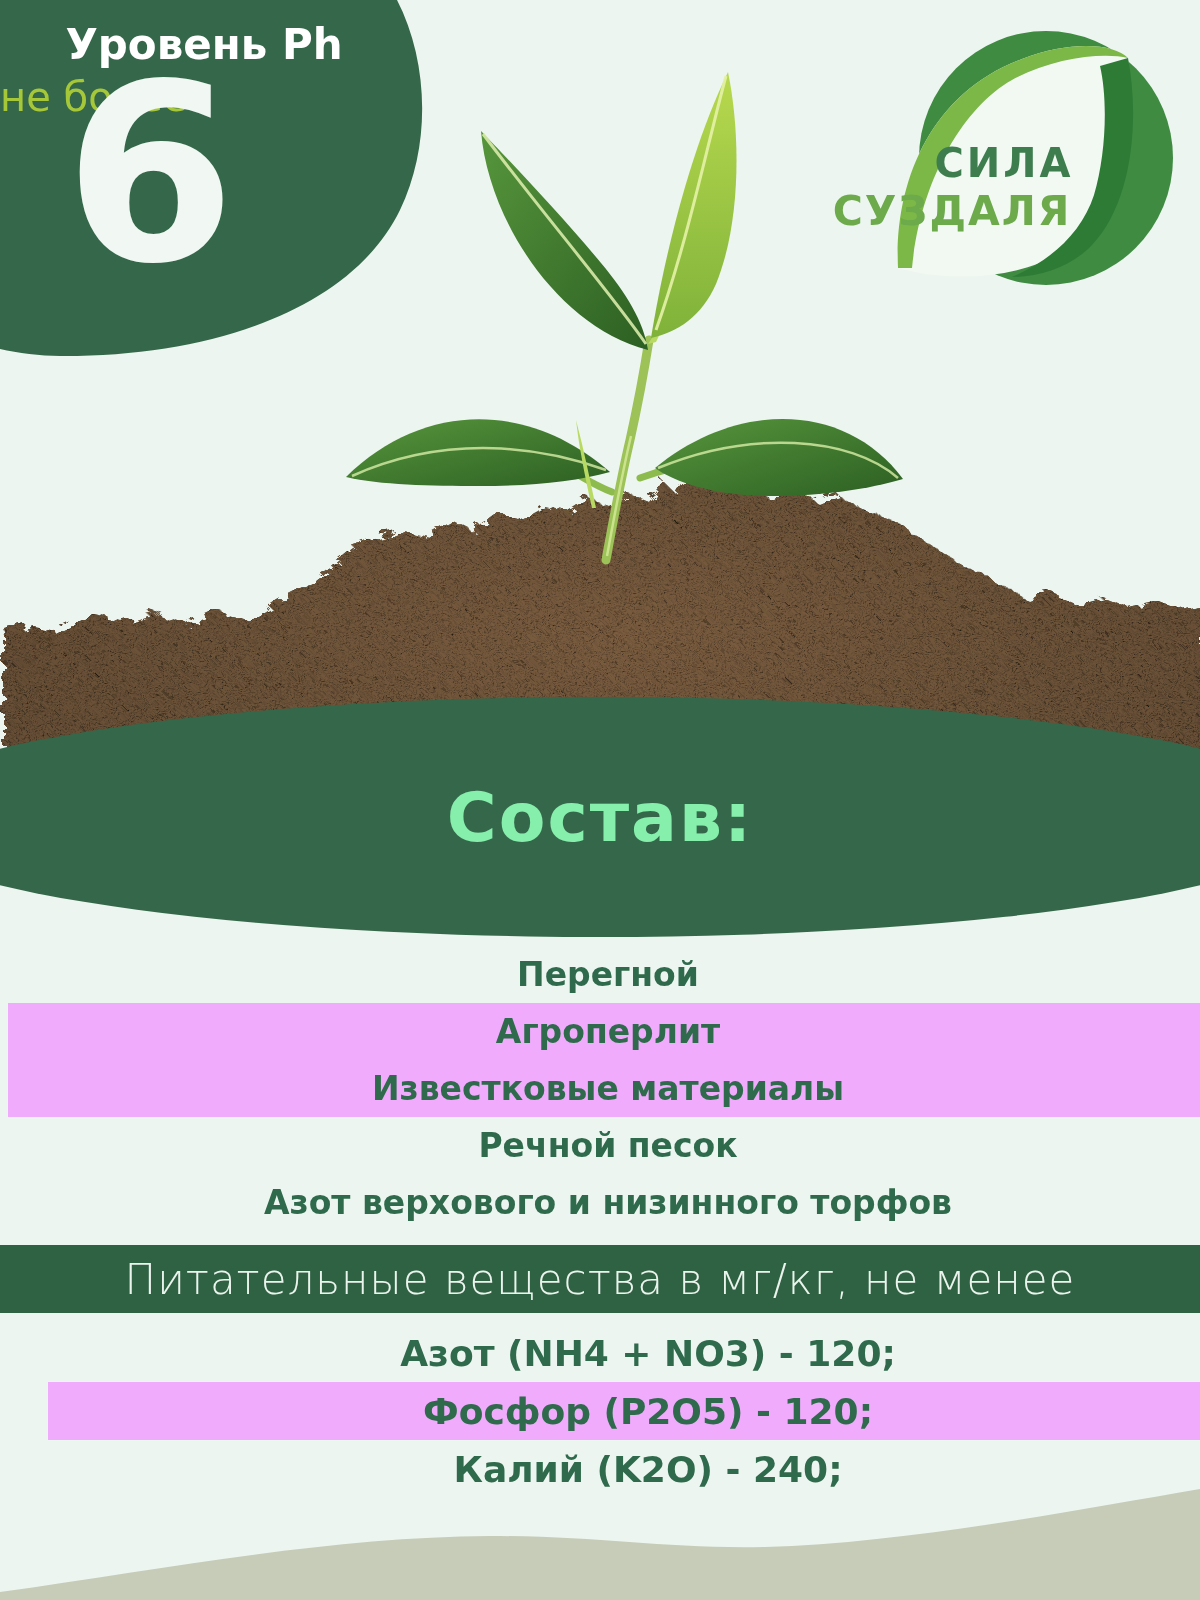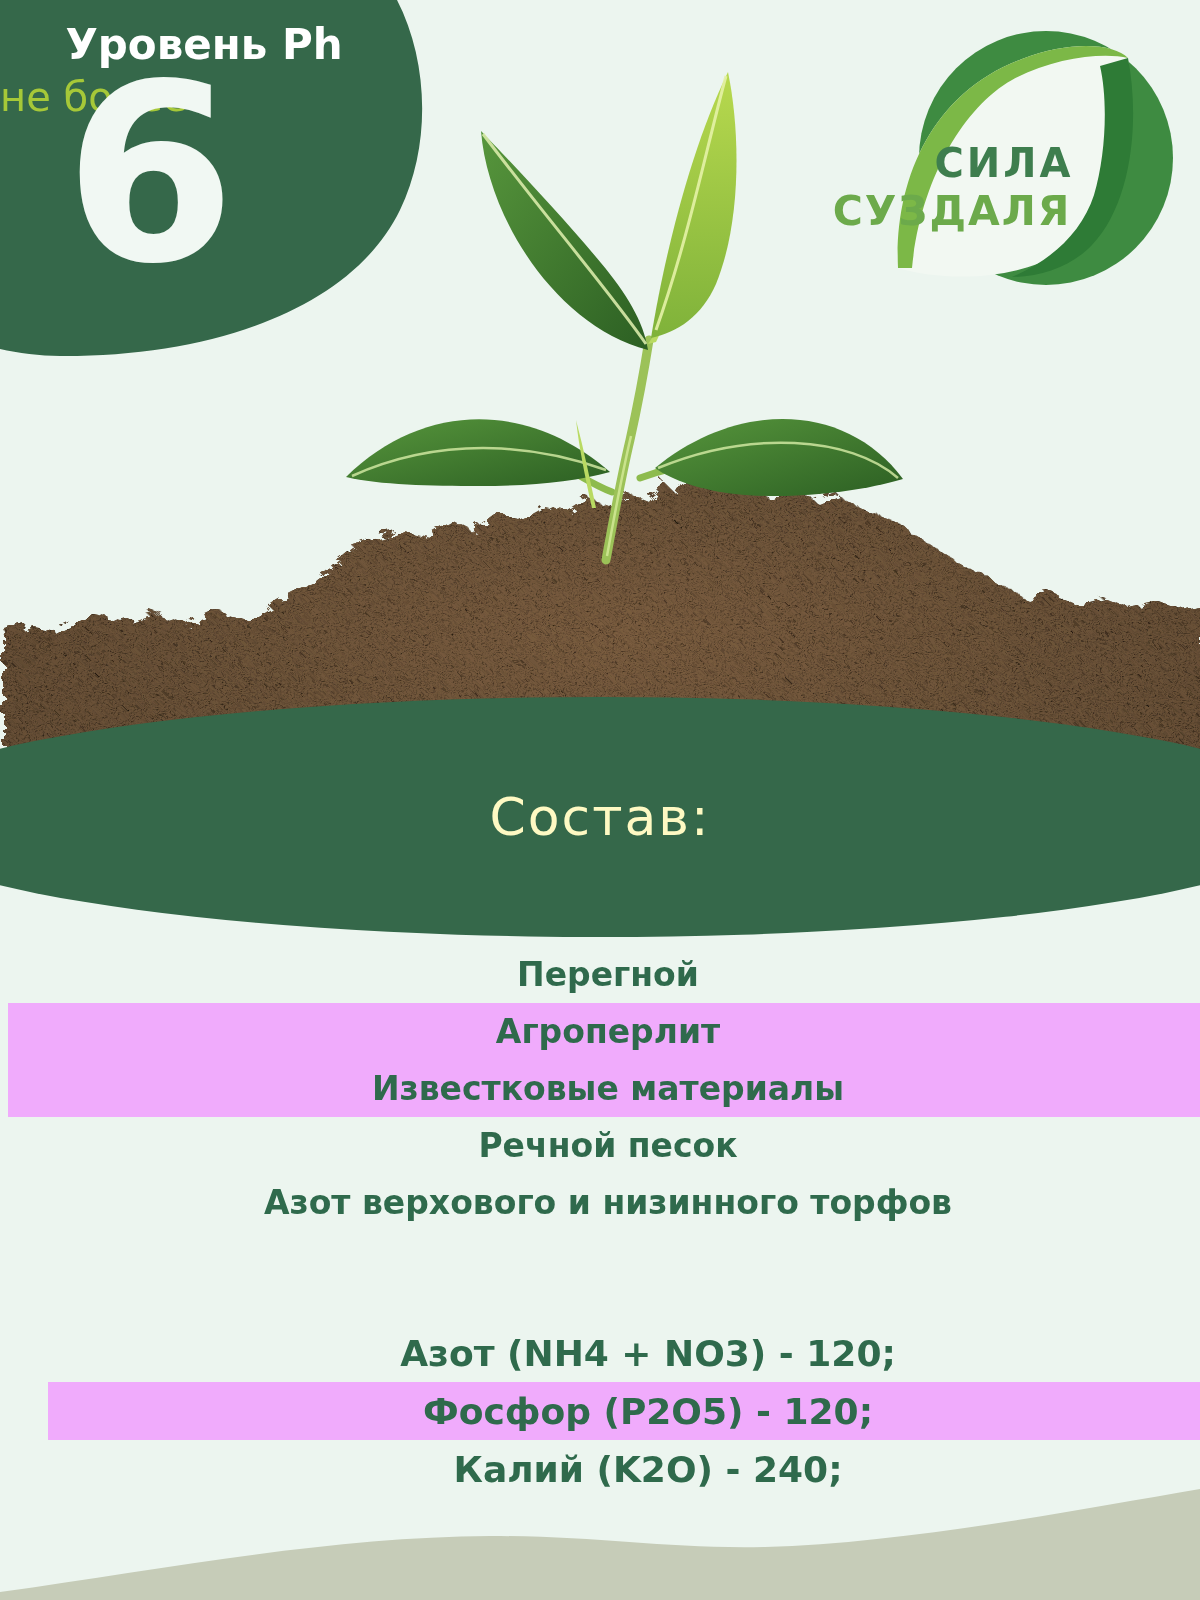--- a/index.html
+++ b/index.html
@@ -8,21 +8,21 @@
     background:#ecf5ef;font-family:"DejaVu Sans","Liberation Sans",sans-serif;
   }
   .scene{position:absolute;left:0;top:0;z-index:1;}
   
   .comp-ellipse{
     position:absolute;left:-130px;top:697px;width:1460px;height:240px;
     border-radius:50%;background:#35684a;z-index:2;
     display:flex;align-items:center;justify-content:center;
   }
   .comp-ellipse .hdr{
-    font-size:52px;font-weight:400;color:#fef9c3;letter-spacing:2px;
+    font-size:68px;font-weight:700;color:#86efac;letter-spacing:2px;
   }
   
   .blob-wrap{position:absolute;left:0;top:0;width:440px;height:366px;z-index:3;}
   .blob-wrap svg{position:absolute;left:0;top:0;}
   .ph-title{position:absolute;left:0;top:20px;width:336px;text-align:center;
     font-size:42px;font-weight:bold;color:#ffffff;padding-left:36px;}
   .ph-sub{position:absolute;left:0;top:74px;width:336px;text-align:left;
     font-size:40px;font-weight:500;color:#a6c838;}
   .ph-value{position:absolute;left:0;top:52px;width:300px;text-align:center;
     font-size:246px;font-weight:bold;color:#f1f8f3;line-height:1;}
@@ -148,20 +148,23 @@
   </svg>
 
   <div class="rows ing">
     <div class="row">Перегной</div>
     <div class="row stripe">Агроперлит</div>
     <div class="row stripe">Известковые материалы</div>
     <div class="row">Речной песок</div>
     <div class="row">Азот верхового и низинного торфов</div>
   </div>
 
+  <div class="nut-stripe">
+    <div class="hdr">Питательные вещества в мг/кг, не менее</div>
+  </div>
 
   <div class="rows nut">
     <div class="row">Азот (NH4 + NO3) - 120;</div>
     <div class="row stripe">Фосфор (P2O5) - 120;</div>
     <div class="row">Калий (K2O) - 240;</div>
   </div>
 
   <svg class="wave" width="1200" height="150" viewBox="0 0 1200 150">
     <path d="M0,150 L0,142 C170,118 330,87 490,86 C600,86 665,99 765,97 C905,93 1065,62 1200,39 L1200,150 Z" fill="#c6ccb8"></path>
   </svg>

